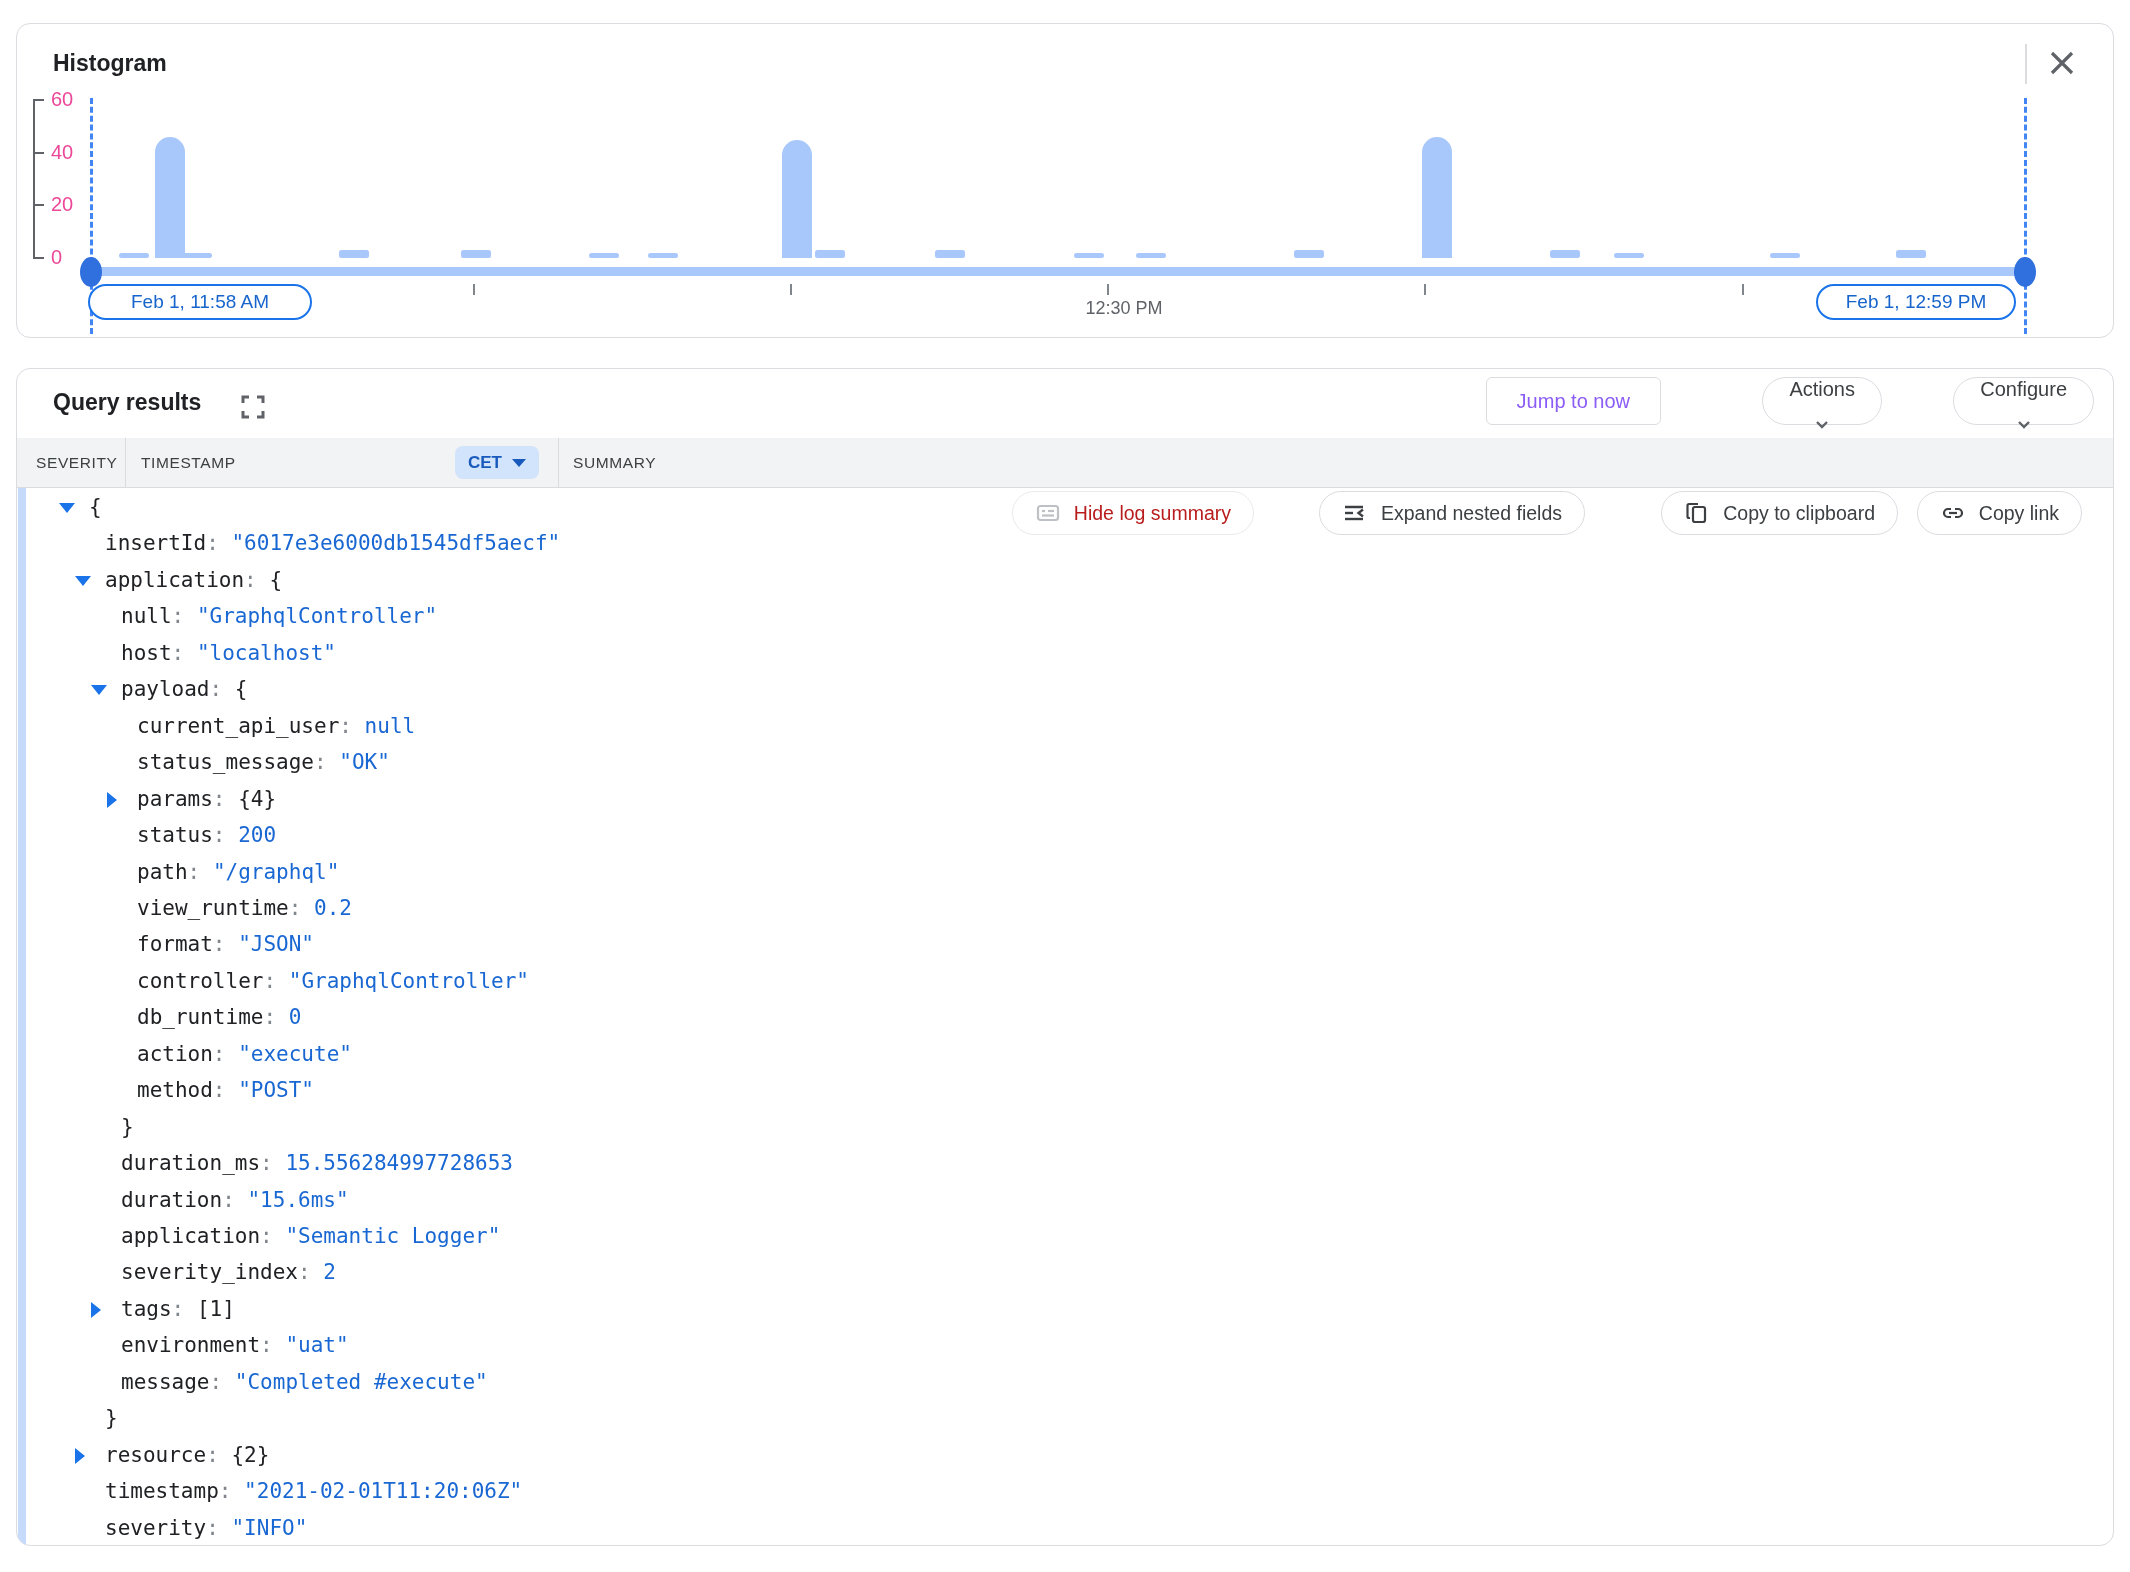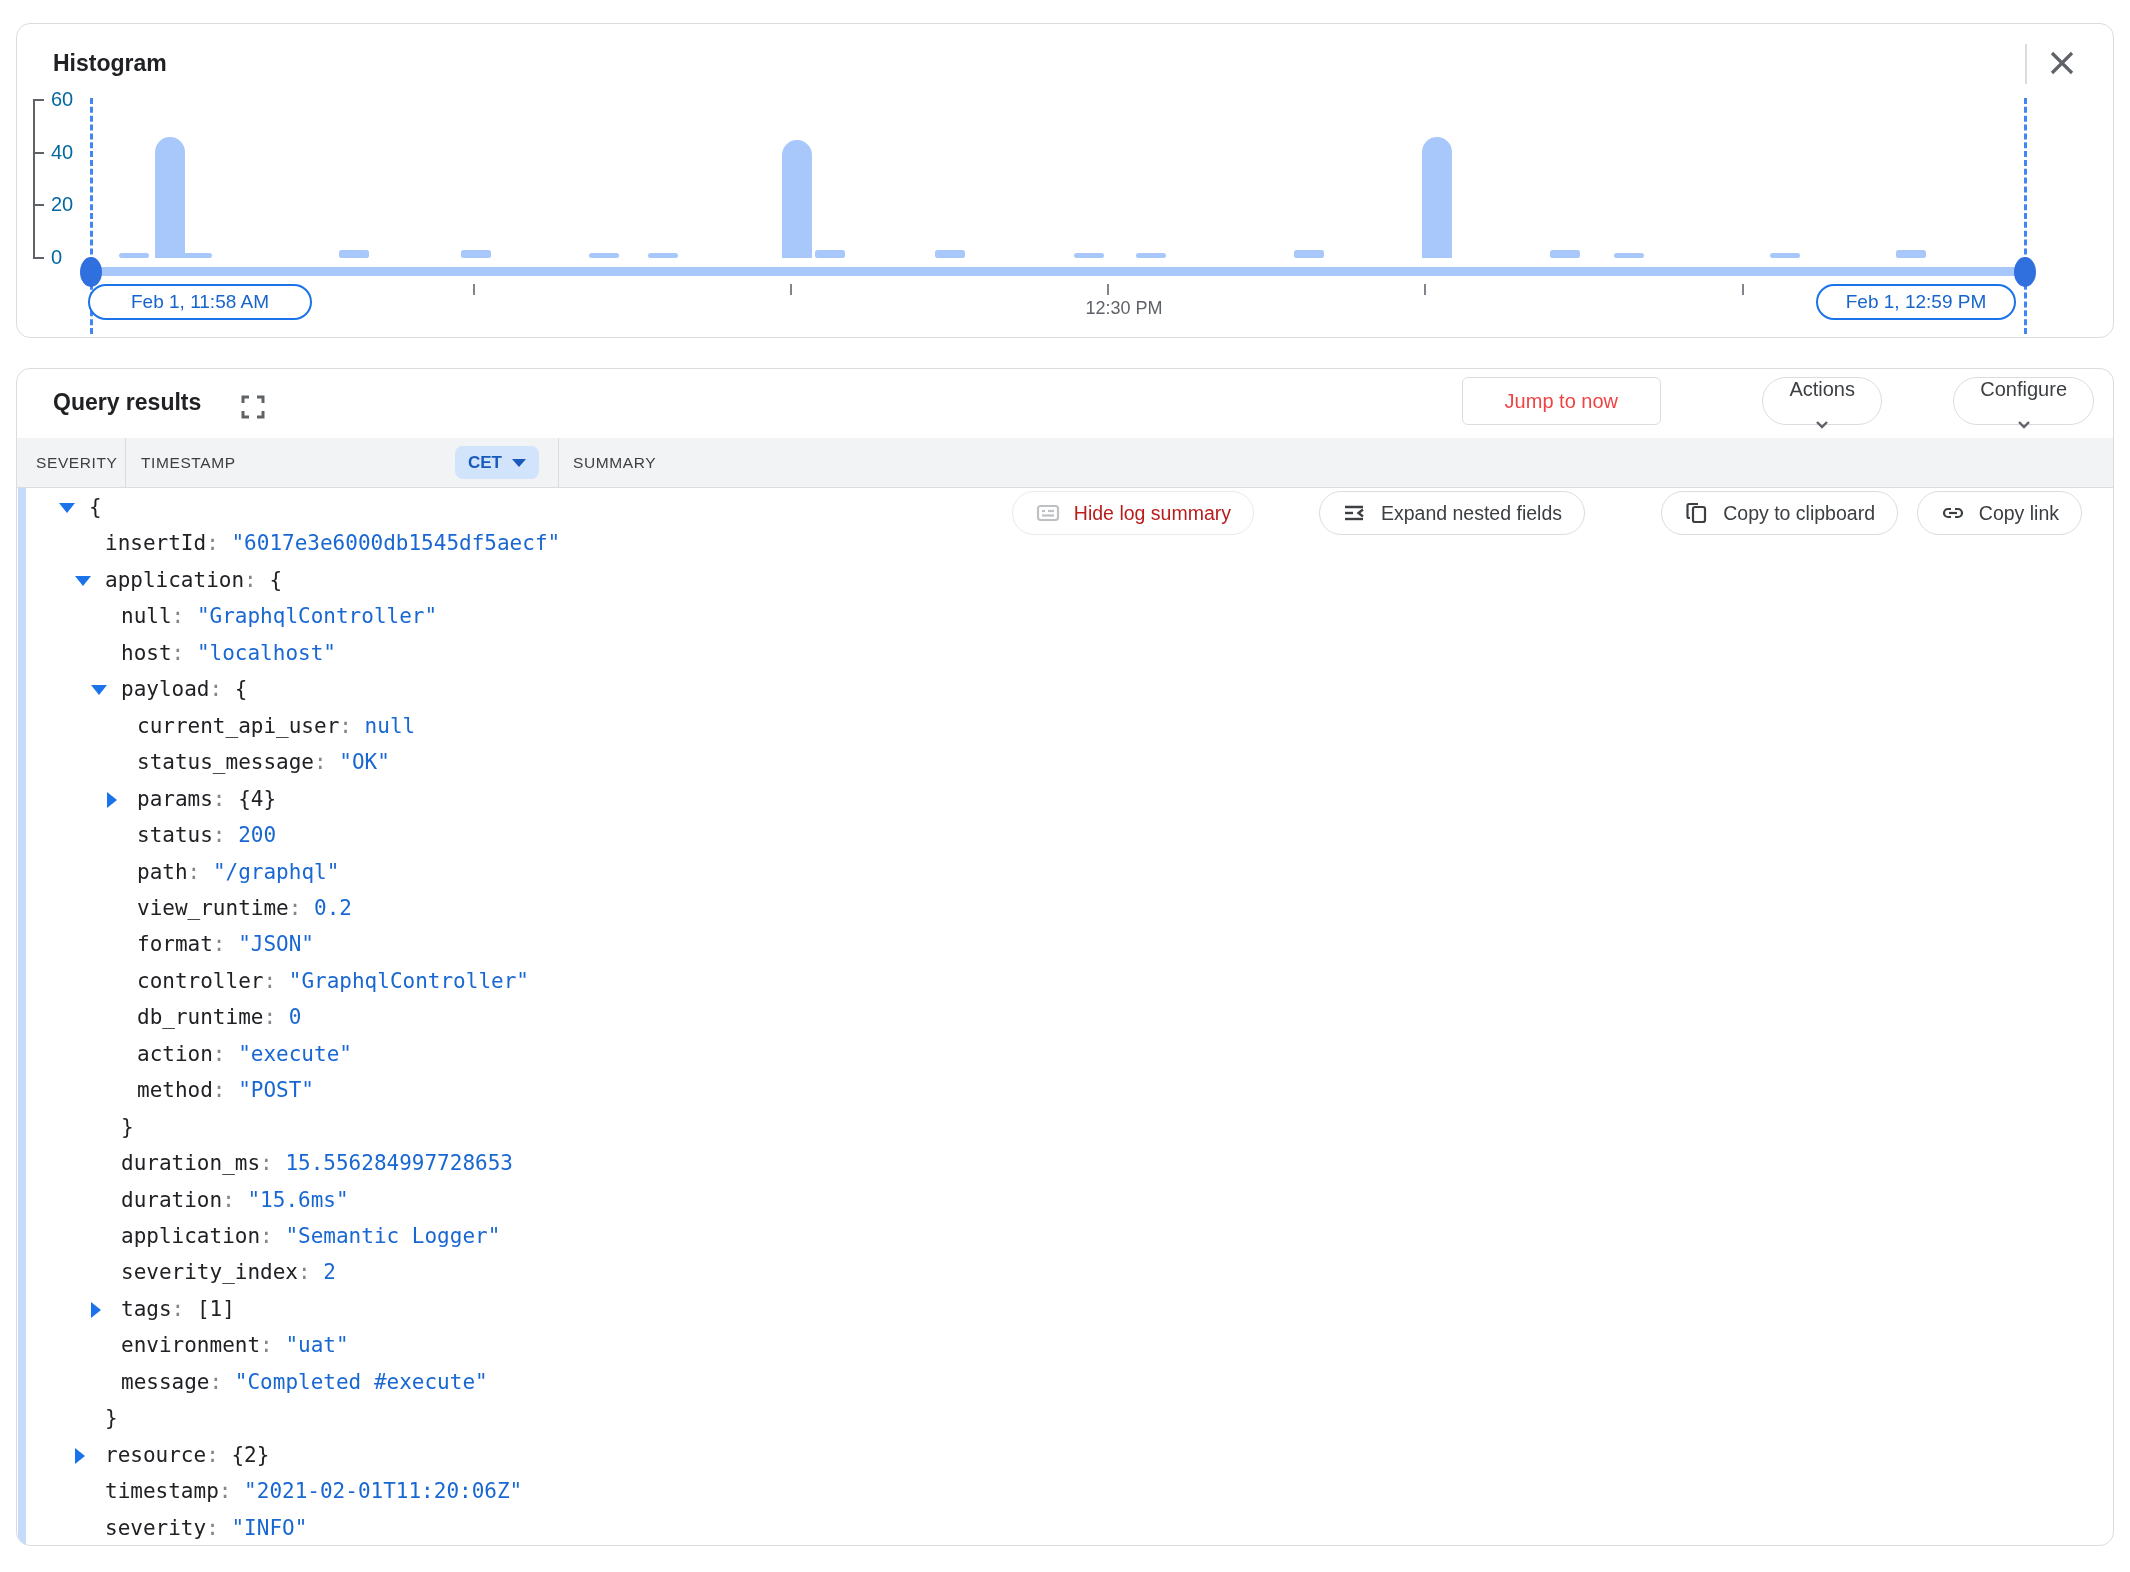--- a/index.html
+++ b/index.html
@@ -4,34 +4,34 @@
 <style>
   html,body{margin:0;padding:0;background:#fff;}
   #canvas{position:relative;width:2130px;height:1572px;background:#fff;overflow:hidden;
           font-family:"Liberation Sans",sans-serif;color:#202124;}
   .abs{position:absolute;}
   .card{position:absolute;background:#fff;border:1px solid #dadce0;border-radius:14px;box-sizing:border-box;}
   .sec-title{font-size:23px;font-weight:bold;color:#202124;}
   
   .yaxis-line{width:2px;background:#5f6368;}
   .ytick{height:2px;background:#5f6368;}
-  .ylabel{font-size:20px;font-weight:500;color:#0369a1;}
+  .ylabel{font-size:20px;font-weight:500;color:#ec4899;}
   .dash{width:0;border-left:3px dashed #4285f4;}
   .bar{position:absolute;background:#a8c7fa;}
   .track{background:#a8c7fa;border-radius:5px;}
   .handle{width:22px;height:30px;border-radius:50%;background:#2f6fde;z-index:3;}
   .xtick{width:2px;height:11px;background:#80868b;}
   .midlabel{font-size:18px;color:#5f6368;}
   .timepill{position:absolute;height:36px;border:2px solid #1a73e8;border-radius:20px;background:#fff;
             color:#1765cc;font-size:19px;font-weight:500;display:flex;align-items:center;justify-content:center;
             box-sizing:border-box;z-index:4;}
   
   .btn-rect{position:absolute;height:48px;border:1px solid #dadce0;border-radius:6px;background:#fff;
-            color:#ef4444;font-size:20px;font-weight:500;display:flex;align-items:center;justify-content:center;
-            box-sizing:border-box;padding:0 42px;}
+            color:#8b5cf6;font-size:20px;font-weight:500;display:flex;align-items:center;justify-content:center;
+            box-sizing:border-box;padding:0 30px;}
   .btn-pill{position:absolute;height:48px;border:1px solid #dadce0;border-radius:24px;background:#fff;
             color:#3c4043;font-size:20px;font-weight:500;display:flex;align-items:center;gap:14px;
             box-sizing:border-box;padding:0 26px;flex-direction:column;}
   .hdr-band{background:#f1f3f4;border-bottom:1px solid #dadce0;}
   .hdr-label{font-size:15.5px;font-weight:500;color:#3c4043;letter-spacing:0.6px;}
   .vdiv{width:1px;background:#dadce0;}
   .chip{background:#d2e3fc;border-radius:8px;color:#185abc;font-size:17px;font-weight:bold;
         display:flex;align-items:center;justify-content:center;gap:10px;}
   .chip-caret{width:0;height:0;border-left:7px solid transparent;border-right:7px solid transparent;border-top:8px solid #185abc;}
   .log-btn{position:absolute;height:44px;border:1px solid #dadce0;border-radius:22px;background:#fff;

